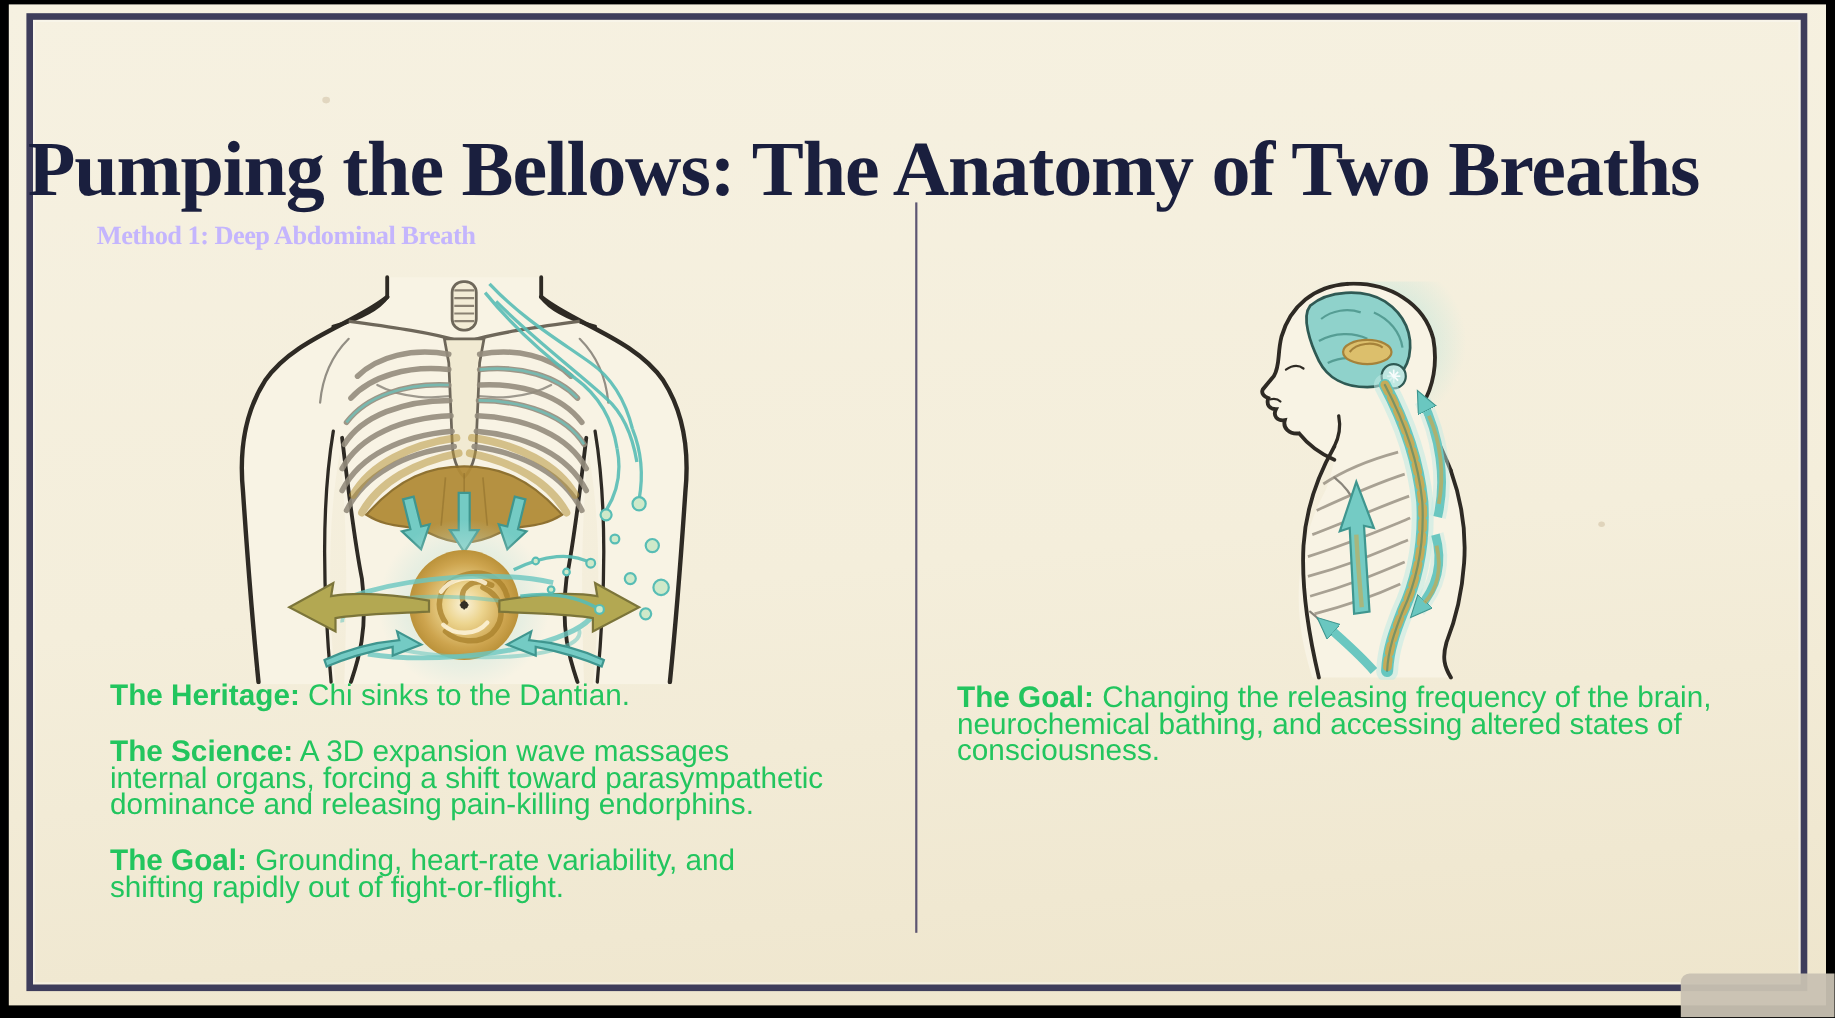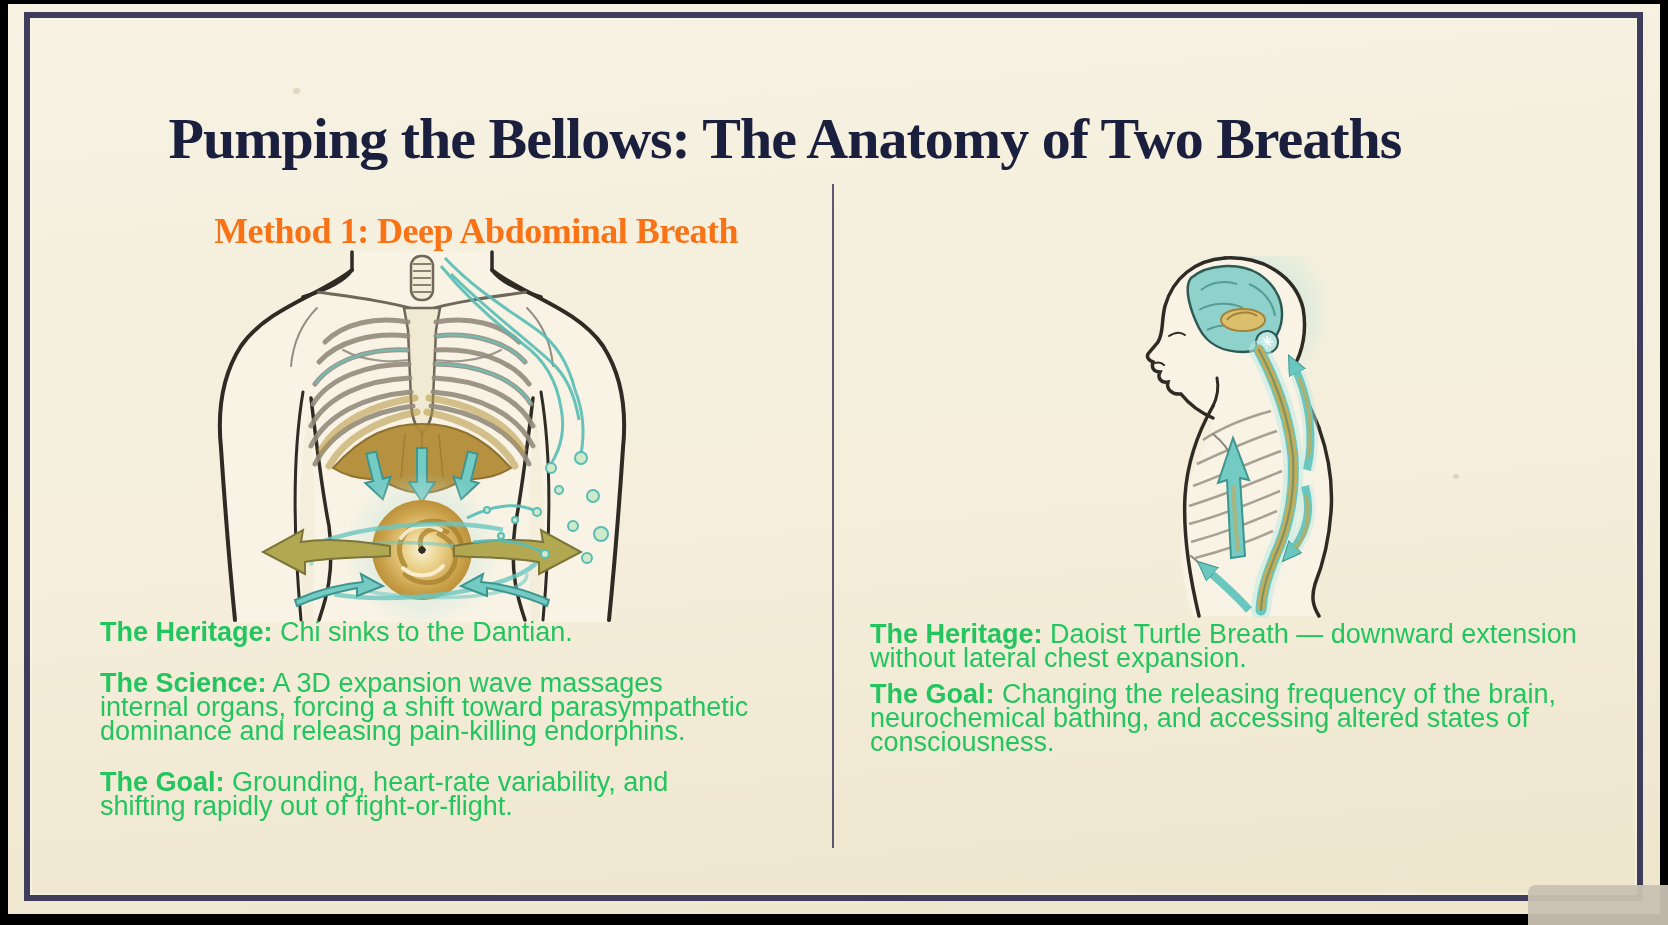--- a/index.html
+++ b/index.html
@@ -4,25 +4,25 @@
 <style>
   html,body{margin:0;padding:0;background:#000;}
   .stage{position:relative;width:1668px;height:925px;background:#000;overflow:hidden;
          font-family:"Liberation Sans", sans-serif;}
   .parchment{position:absolute;left:8px;top:4px;width:1652px;height:910px;
              background:linear-gradient(175deg,#f6f1e1 0%,#f4eedb 55%,#eee5cc 100%);}
   .speck{position:absolute;border-radius:50%;background:#9c7b4e;opacity:.22;}
   .frame{position:absolute;left:24px;top:12px;width:1619px;height:889px;box-sizing:border-box;
          border:6px solid #3e3d5b;box-shadow:inset 0 0 0 2px rgba(250,248,240,.55);}
   .title{position:absolute;left:0;top:66px;width:1570px;text-align:center;
-         font-family:"Liberation Serif", serif;font-weight:700;font-size:58px;
+         font-family:"Liberation Serif", serif;font-weight:700;font-size:71px;
          letter-spacing:-1px;color:#1a1f3e;}
-  .method-heading{position:absolute;top:182px;line-height:1.1;text-align:right;
-         font-family:"Liberation Serif", serif;font-weight:700;font-size:36px;
-         letter-spacing:-0.5px;color:#f97316;}
+  .method-heading{position:absolute;top:182px;line-height:1.1;text-align:left;
+         font-family:"Liberation Serif", serif;font-weight:700;font-size:24px;
+         letter-spacing:-0.5px;color:#c4b5fd;}
   .heading-1{left:88px;width:650px;}
   .heading-2{left:852px;width:630px;}
   .divider{position:absolute;left:832px;top:184px;width:2px;height:664px;background:#4c4566;opacity:.9;}
   .illus{position:absolute;}
   .illus-1{left:205px;top:250px;width:435px;height:372px;}
   .illus-2{left:1125px;top:256px;width:220px;height:362px;}
   .textcol{position:absolute;color:#22c55e;font-size:27px;line-height:24px;}
   .textcol-1{left:100px;top:620px;width:655px;}
   .textcol-2{left:870px;top:622px;width:730px;}
   .textcol p{margin:0;}
@@ -272,18 +272,17 @@
     </svg>
   </div>
 
   <div class="textcol textcol-1">
     <p><span class="lbl">The Heritage:</span> <span>Chi sinks to the Dantian.</span></p>
     <p><span class="lbl">The Science:</span> <span>A 3D expansion wave massages internal organs, forcing a shift toward parasympathetic dominance and releasing pain-killing endorphins.</span></p>
     <p><span class="lbl">The Goal:</span> <span>Grounding, heart-rate variability, and shifting rapidly out of fight-or-flight.</span></p>
   </div>
 
   <div class="textcol textcol-2">
-    <p><span class="lbl">The Heritage:</span> <span>Daoist Turtle Breath — downward extension without lateral chest expansion.</span></p>
     <p><span class="lbl">The Goal:</span> <span>Changing the releasing frequency of the brain, neurochemical bathing, and accessing altered states of consciousness.</span></p>
   </div>
 
   <div class="watermark"></div>
 </div>
 
 </body></html>

